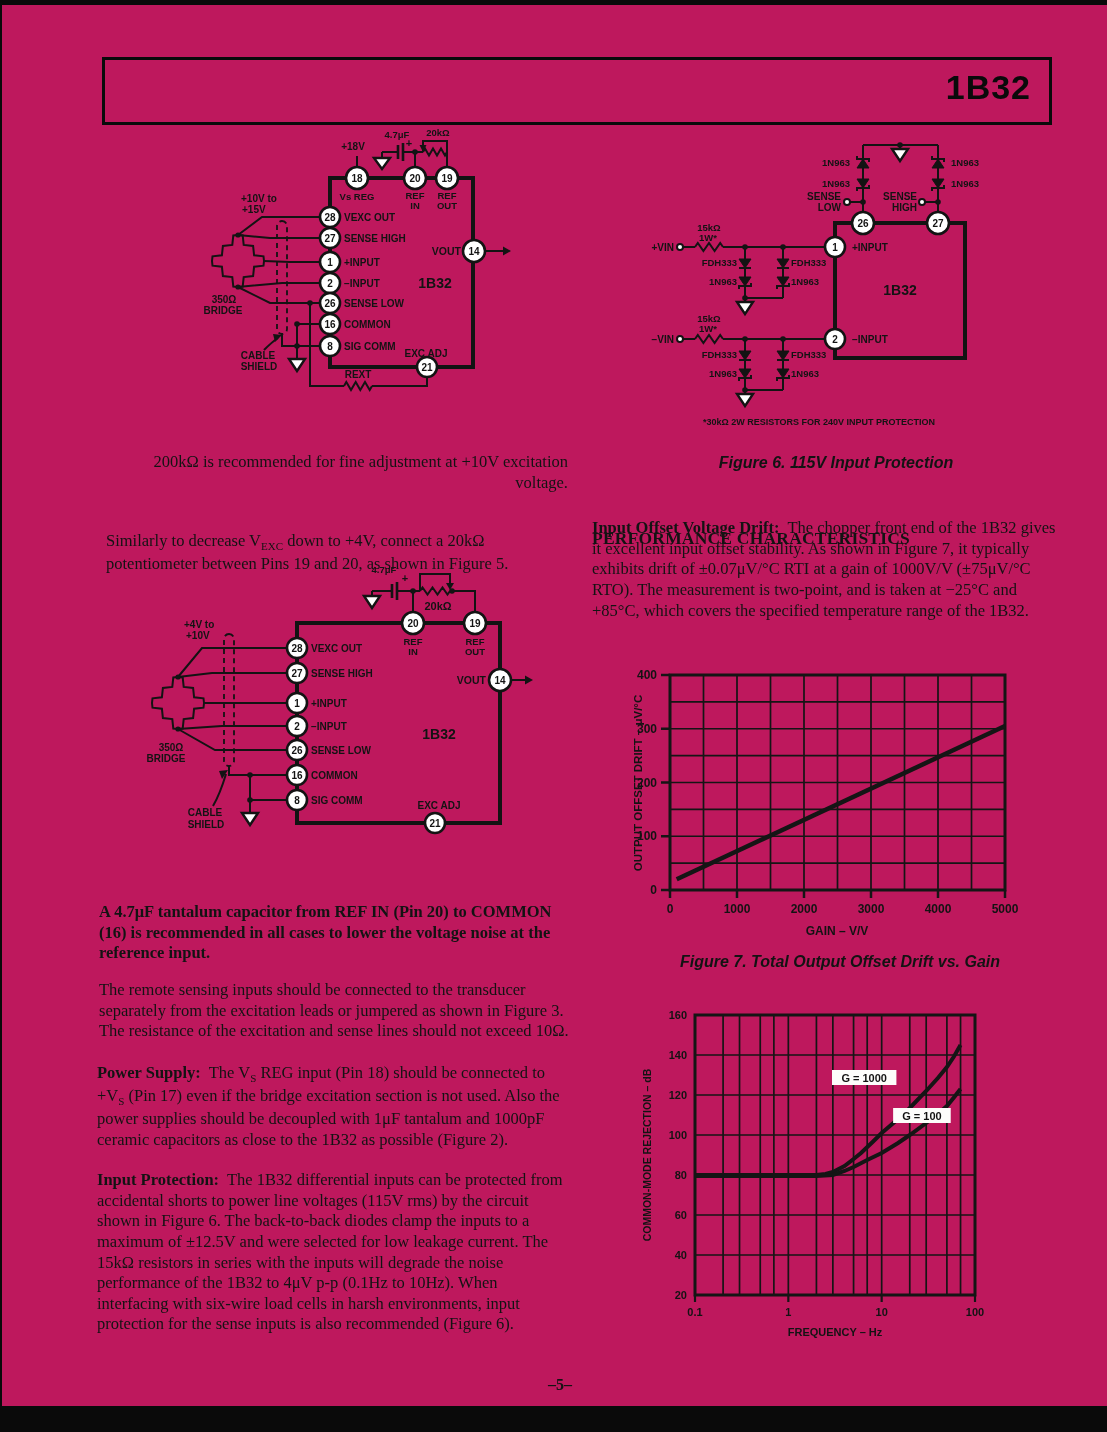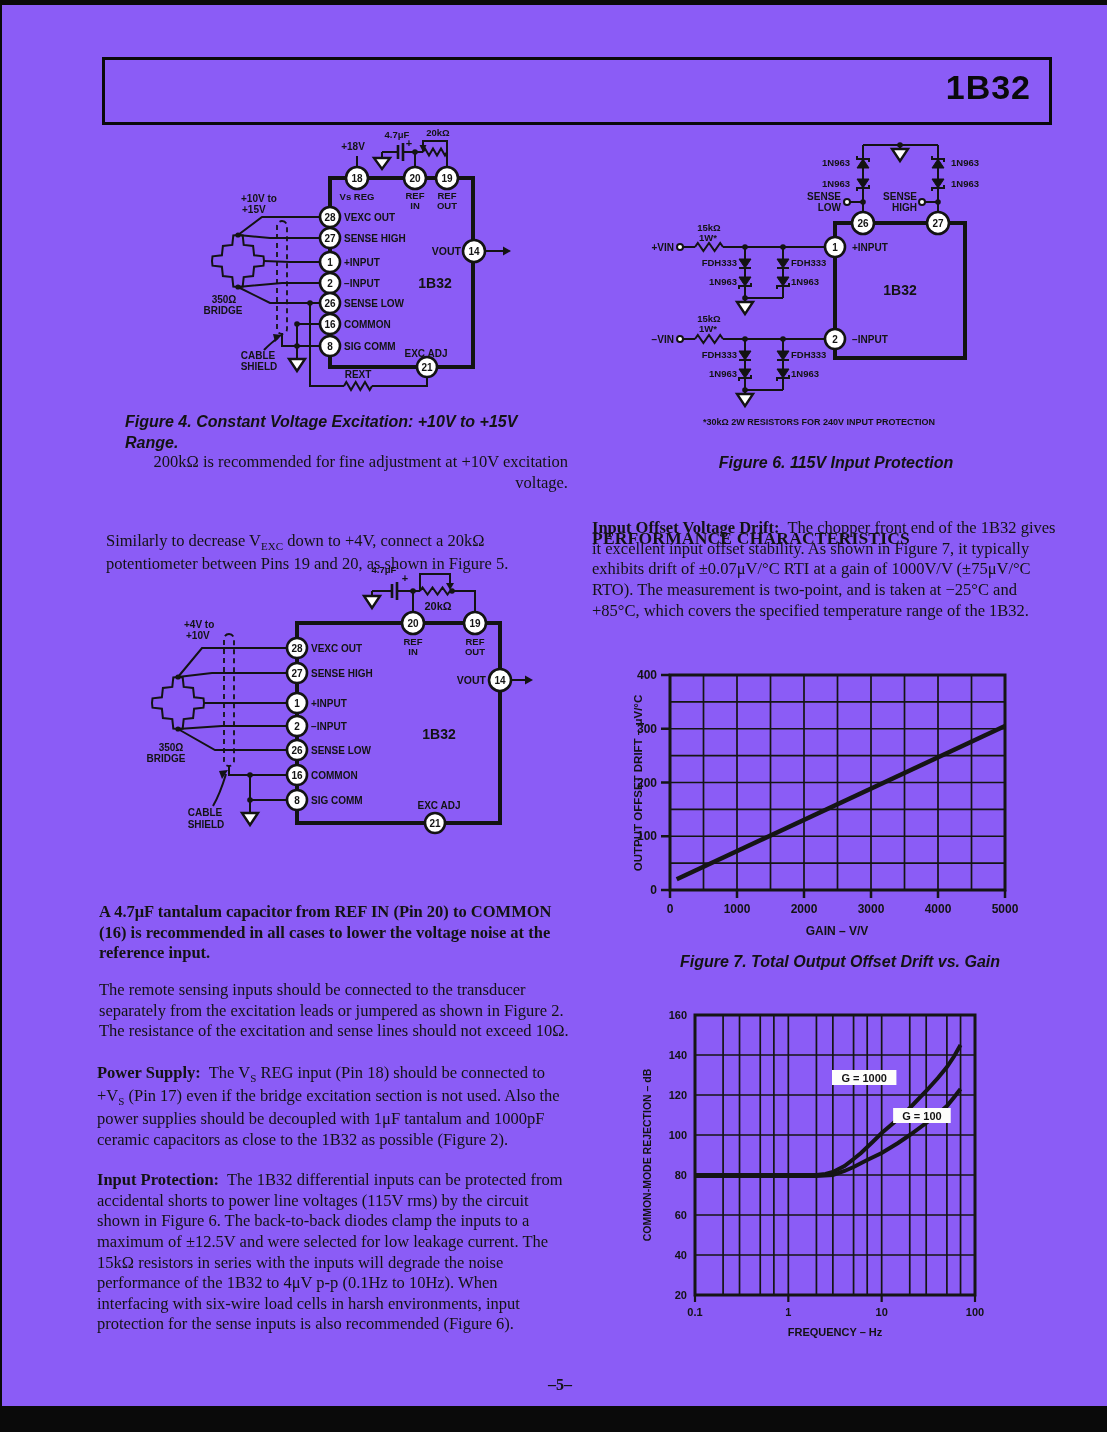--- a/index.html
+++ b/index.html
@@ -1,16 +1,16 @@
 <!DOCTYPE html>
 <html><head>
 <meta charset="utf-8">
 <style>
   html,body{margin:0;padding:0;background:#888;}
-  #page{position:relative;width:1107px;height:1432px;background:#8b5cf6;overflow:hidden;
+  #page{position:relative;width:1107px;height:1432px;background:#be185d;overflow:hidden;
         font-family:"Liberation Serif",serif;color:#131313;}
   .abs{position:absolute;}
   .edge{background:#0a0a0a;}
   #hdrbox{position:absolute;left:102px;top:57px;width:944px;height:62px;border:3px solid #0a0a0a;}
   #hdrbox .part{position:absolute;right:18px;top:8px;font-family:"Liberation Sans",sans-serif;
         font-weight:bold;font-size:34px;letter-spacing:1px;color:#0a0a0a;}
   .para{position:absolute;font-size:16.5px;line-height:1.25;color:#131313;}
   .para b{font-weight:bold;font-family:Liberation Serif, serif;}
   .para sub{font-size:11px;}
   .cap{position:absolute;font-family:"Liberation Sans",sans-serif;font-style:italic;
@@ -140,21 +140,20 @@
     <text class="ct" font-size="9.5" text-anchor="middle" x="318" y="8">20kΩ</text>
     <text class="ct" font-size="10" x="121" y="74">+10V to</text>
     <text class="ct" font-size="10" x="122" y="85">+15V</text>
     <text class="ct" font-size="10" text-anchor="middle" x="104" y="175">350Ω</text>
     <text class="ct" font-size="10" text-anchor="middle" x="103" y="186">BRIDGE</text>
     <text class="ct" font-size="10" text-anchor="middle" x="138" y="231">CABLE</text>
     <text class="ct" font-size="10" text-anchor="middle" x="139" y="242">SHIELD</text>
     <text class="ct" font-size="14" text-anchor="middle" x="315" y="160">1B32</text>
     <text class="ct" font-size="10" text-anchor="middle" x="238" y="250">REXT</text>
   </svg>
-  <div class="cap" style="left:125px;top:412px;width:430px;">Figure 4.  Constant Voltage Excitation:  +10V to +15V Range.</div>
 
   <div class="para" style="left:106px;top:452px;width:462px;text-align:right;">200kΩ is recommended for fine adjustment at +10V excitation voltage.</div>
   <div class="para" style="left:106px;top:503px;width:468px;margin-top:28px;">Similarly to decrease V<sub>EXC</sub> down to +4V, connect a 20kΩ potentiometer between Pins 19 and 20, as shown in Figure 5.</div>
 
   <svg class="abs" style="left:120px;top:558px;" width="460" height="290" viewBox="0 0 460 290">
     <g>
       <path class="w" d="M252,33 L272,33 M277,33 L293,33 M293,33 L293,54"></path>
       <path class="w" d="M252,33 L252,38"></path>
       <line class="w" style="stroke-width:2.6" x1="272" y1="26" x2="272" y2="40"></line>
       <line class="w" style="stroke-width:2.6" x1="277" y1="24" x2="277" y2="42"></line>
@@ -236,21 +235,21 @@
     <text class="ct" font-size="10" x="64" y="70">+4V to</text>
     <text class="ct" font-size="10" x="66" y="81">+10V</text>
     <text class="ct" font-size="10" text-anchor="middle" x="51" y="193">350Ω</text>
     <text class="ct" font-size="10" text-anchor="middle" x="46" y="204">BRIDGE</text>
     <text class="ct" font-size="10" text-anchor="middle" x="85" y="258">CABLE</text>
     <text class="ct" font-size="10" text-anchor="middle" x="86" y="270">SHIELD</text>
     <text class="ct" font-size="14" text-anchor="middle" x="319" y="181">1B32</text>
   </svg>
 
   <div class="para" style="left:99px;top:902px;width:468px;font-weight:bold;">A 4.7μF tantalum capacitor from REF IN (Pin 20) to COMMON (16) is recommended in all cases to lower the voltage noise at the reference input.</div>
-  <div class="para" style="left:99px;top:980px;width:472px;">The remote sensing inputs should be connected to the transducer separately from the excitation leads or jumpered as shown in Figure 2. The resistance of the excitation and sense lines should not exceed 10Ω.</div>
+  <div class="para" style="left:99px;top:980px;width:472px;">The remote sensing inputs should be connected to the transducer separately from the excitation leads or jumpered as shown in Figure 3. The resistance of the excitation and sense lines should not exceed 10Ω.</div>
   <div class="para" style="left:97px;top:1063px;width:472px;"><b>Power Supply:</b>&nbsp; The V<sub>S</sub> REG input (Pin 18) should be connected to +V<sub>S</sub> (Pin 17) even if the bridge excitation section is not used. Also the power supplies should be decoupled with 1μF tantalum and 1000pF ceramic capacitors as close to the 1B32 as possible (Figure 2).</div>
   <div class="para" style="left:97px;top:1170px;width:476px;"><b>Input Protection:</b>&nbsp; The 1B32 differential inputs can be protected from accidental shorts to power line voltages (115V rms) by the circuit shown in Figure 6. The back-to-back diodes clamp the inputs to a maximum of ±12.5V and were selected for low leakage current. The 15kΩ resistors in series with the inputs will degrade the noise performance of the 1B32 to 4μV p-p (0.1Hz to 10Hz). When interfacing with six-wire load cells in harsh environments, input protection for the sense inputs is also recommended (Figure 6).</div>
 
   <svg class="abs" style="left:600px;top:135px;" width="470" height="300" viewBox="0 0 470 300">
     <g>
       <path class="w" d="M263,10 L338,10 M300,10 L300,14"></path>
       <path class="w" d="M263,10 L263,77 M338,10 L338,77"></path>
       <path class="w" d="M250,67 L263,67 M325,67 L338,67"></path>
       <path class="w" d="M83,112 L95,112 M123,112 L225,112"></path>
       <path class="w" d="M95,112 L97.8,108.0 L103.4,116.0 L109.0,108.0 L114.6,116.0 L120.2,108.0 L123,112"></path>

